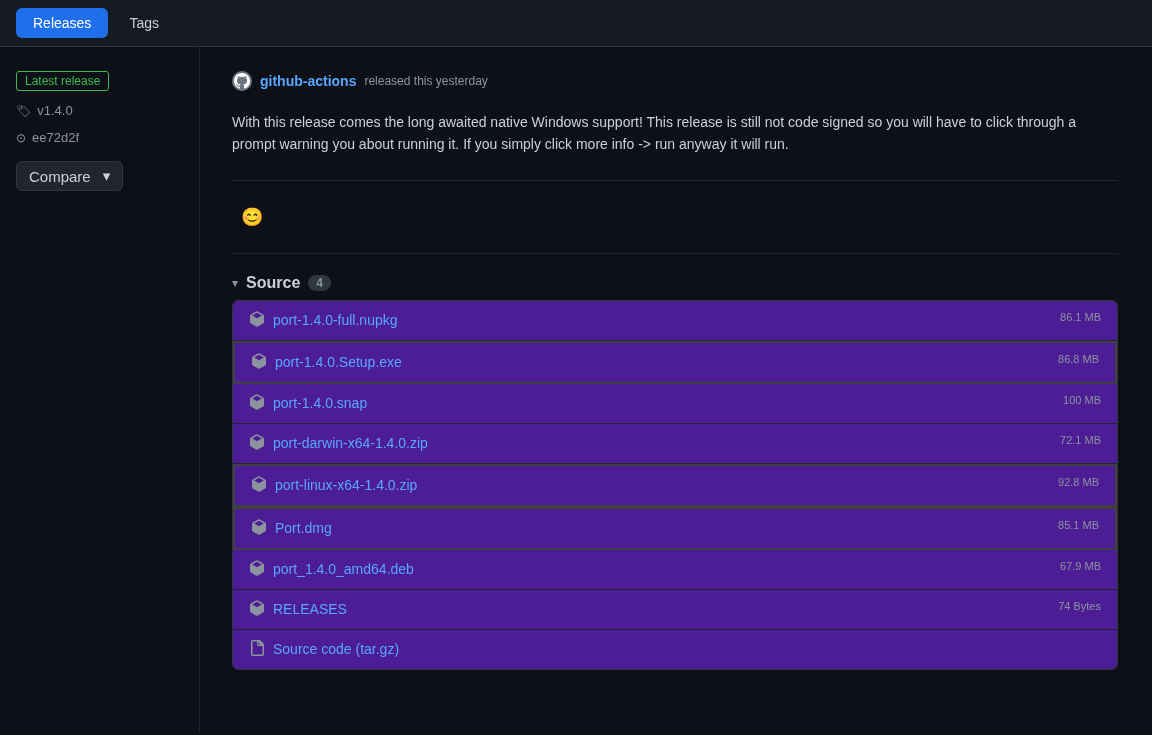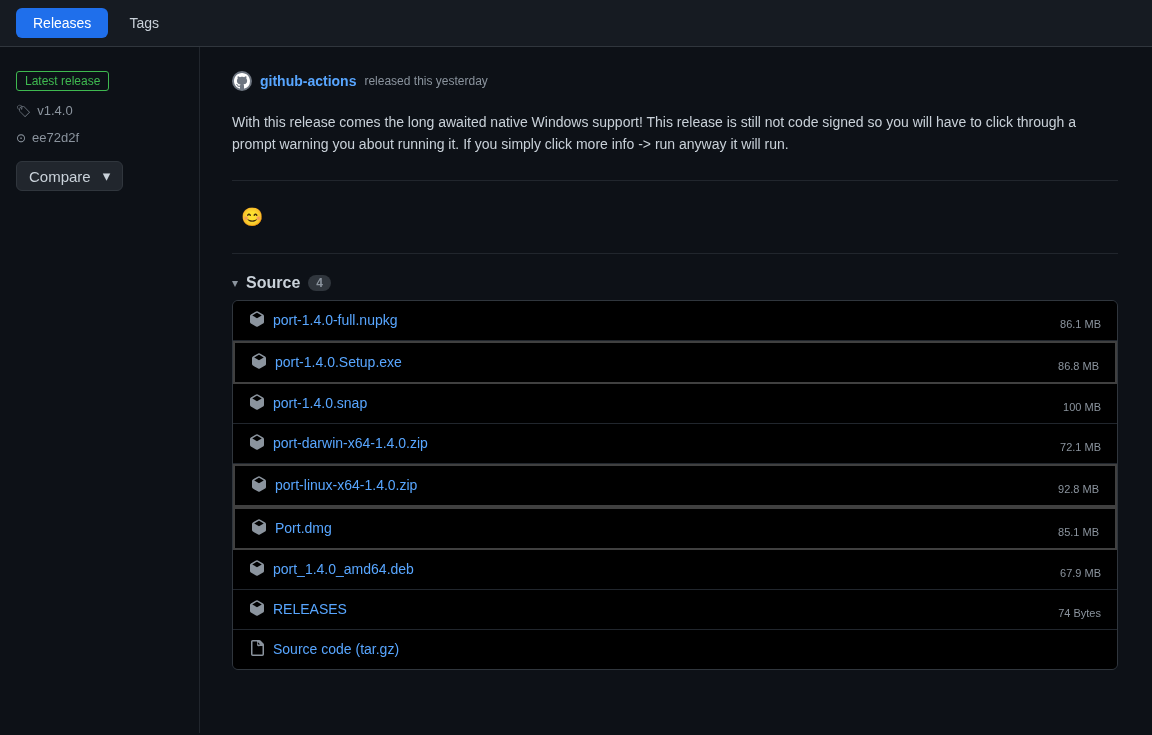--- a/index.html
+++ b/index.html
@@ -208,25 +208,25 @@
     }
 
     .assets-list {
       border: 1px solid #30363d;
       border-radius: 6px;
       overflow: hidden;
     }
 
     .asset-item {
       display: flex;
-      align-items: flex-end;
+      align-items: flex-start;
       justify-content: space-between;
       padding: 10px 16px;
       border-bottom: 1px solid #21262d;
-      background-color: #000000;
+      background-color: #4c1d95;
       cursor: pointer;
     }
 
     .asset-item:last-child {
       border-bottom: none;
     }
 
     .asset-item.highlighted {
       border: 2px solid #404040;
       position: relative;

